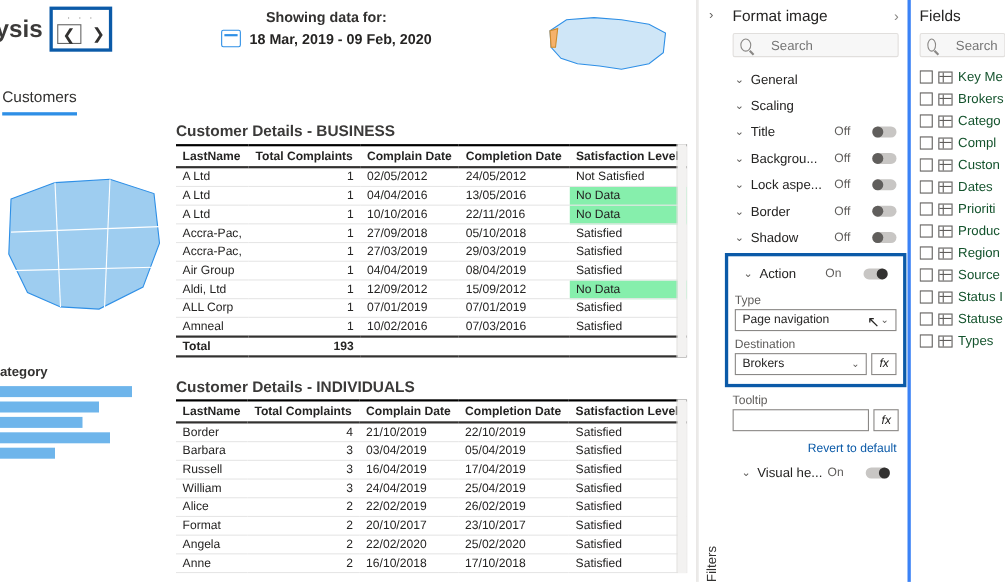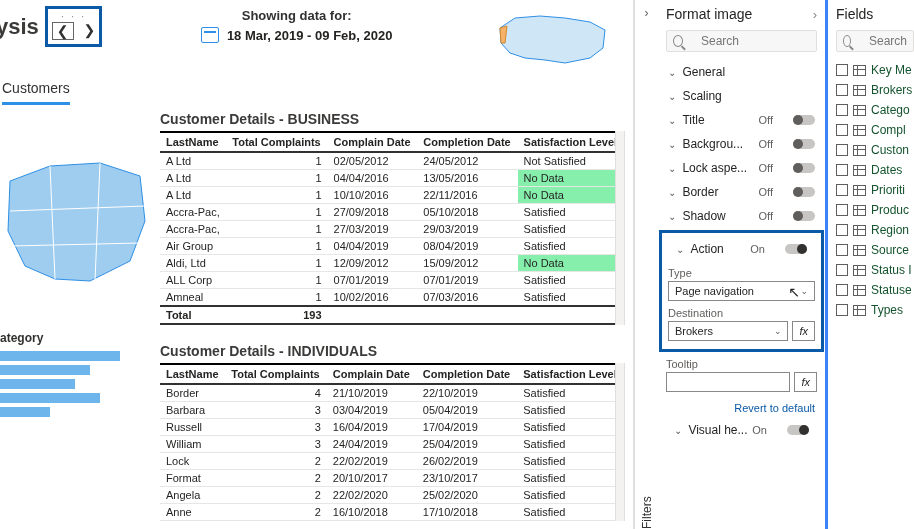--- a/index.html
+++ b/index.html
@@ -271,21 +271,21 @@
                     <td>Satisfied</td>
                   </tr>
                   <tr>
                     <td>William</td>
                     <td class="num">3</td>
                     <td>24/04/2019</td>
                     <td>25/04/2019</td>
                     <td>Satisfied</td>
                   </tr>
                   <tr>
-                    <td>Lock</td>
+                    <td>Alice</td>
                     <td class="num">2</td>
                     <td>22/02/2019</td>
                     <td>26/02/2019</td>
                     <td>Satisfied</td>
                   </tr>
                   <tr>
                     <td>Format</td>
                     <td class="num">2</td>
                     <td>20/10/2017</td>
                     <td>23/10/2017</td>

